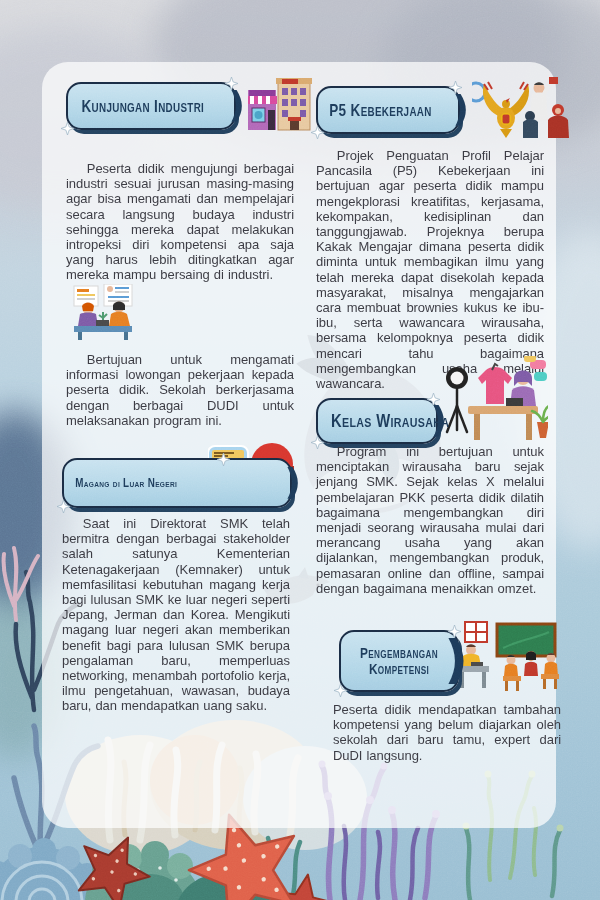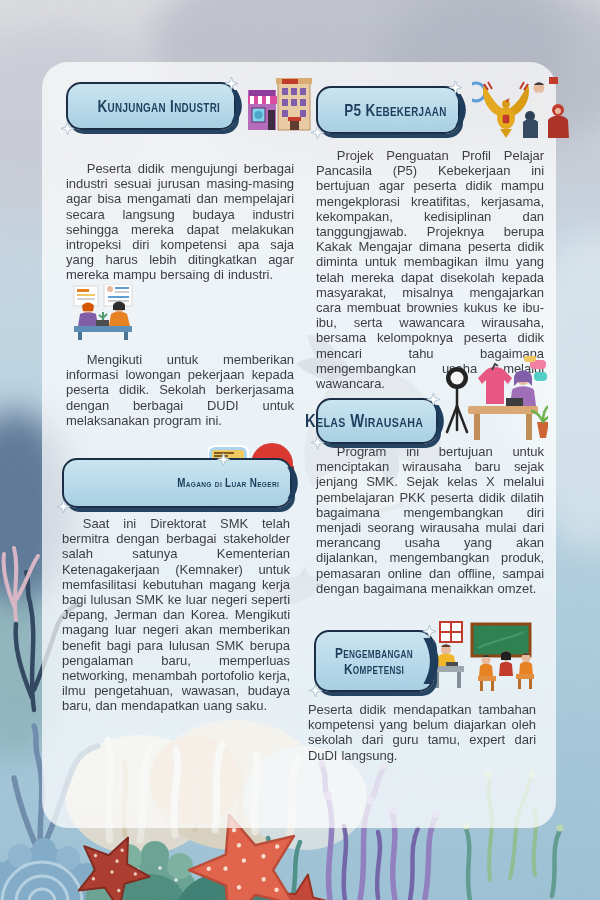--- a/index.html
+++ b/index.html
@@ -17,21 +17,21 @@
   .whale{left:276px;top:346px;width:190px;height:190px;transform:rotate(14deg);}
   .dolphin{left:260px;top:566px;width:76px;height:50px;}
   .reef{left:0;top:540px;width:600px;height:360px;}
   .grain{position:absolute;inset:0;mix-blend-mode:overlay;opacity:.14;pointer-events:none;}
 
   .panel{position:absolute;left:42px;top:62px;width:514px;height:766px;
     background:rgba(255,255,255,.72);border-radius:26px;}
 
   .sec{position:absolute;}
   .hd{display:flex;align-items:flex-start;gap:4px;}
-  .badge{position:relative;display:flex;align-items:center;justify-content:flex-end;
+  .badge{position:relative;display:flex;align-items:center;justify-content:flex-start;
     background:linear-gradient(180deg,#c9e3f0 0%,#b0d5e7 70%,#a5cde2 100%);
     border:2.5px solid #1a2c44;border-radius:15px;
     box-shadow:3px 4px 0 #24425f;color:#1d3b5a;flex:none;}
   .badge::after{content:")";position:absolute;right:-11px;top:50%;transform:translateY(-54%);
     font-family:"DejaVu Sans",sans-serif;font-weight:600;color:#1d3b5a;font-size:36px;line-height:1;}
   .badge.tall::after{font-size:52px;}
   .t{font-variant:small-caps;font-weight:700;letter-spacing:.4px;white-space:nowrap;
     transform:scaleX(.82);transform-origin:center;}
   .t.wrap{white-space:normal;text-align:center;line-height:1.12;}
   .sparkle{position:absolute;width:13px;height:13px;}
@@ -285,21 +285,21 @@
           <path d="M41 21 A7 7 0 0 1 53 21 L53 26 L41 26 Z" fill="#2c2c2c"></path>
           <path d="M39 30 C43 27 51 27 55 30 L58 42 L37 42 Z" fill="#e67e22"></path>
           <rect x="24" y="36" width="13" height="6" fill="#4a4a4a"></rect>
           <path d="M31 28 L31 36 M27 31 L31 34 L35 30" stroke="#4e9a6f" stroke-width="2" fill="none"></path>
           <rect x="2" y="42" width="58" height="6" fill="#5b8bb5"></rect>
           <rect x="6" y="48" width="4" height="8" fill="#46708f"></rect>
             <rect x="52" y="48" width="4" height="8" fill="#46708f"></rect>
         </svg>
       </span>
     </div>
-    <p class="body" style="margin-top:8px;">Mengikuti untuk memberikan informasi lowongan pekerjaan kepada peserta didik. Sekolah berkerjasama dengan berbagai DUDI untuk melaksanakan program ini.</p>
+    <p class="body" style="margin-top:8px;">Bertujuan untuk mengamati informasi lowongan pekerjaan kepada peserta didik. Sekolah berkerjasama dengan berbagai DUDI untuk melaksanakan program ini.</p>
   </section>
 
   <section class="sec" style="left:62px;top:442px;width:232px;height:296px;">
     <span class="icon" style="position:absolute;right:-2px;top:0;">
       <svg width="88" height="58" viewBox="0 0 88 58">
         <rect x="0" y="4" width="40" height="46" rx="7" fill="#a8d4ee" stroke="#fff" stroke-width="2"></rect>
         <rect x="4" y="8" width="32" height="9" rx="2" fill="#f0c75e"></rect>
         <rect x="6" y="10" width="20" height="2" fill="#7a5a20"></rect>
           <rect x="6" y="13" width="14" height="2" fill="#7a5a20"></rect>
         <rect x="7" y="22" width="26" height="4" fill="#d98e4a"></rect>
@@ -368,21 +368,21 @@
       <svg class="sparkle sp-tr" viewBox="0 0 16 16">
           <path d="M8 0 L10 6 L16 8 L10 10 L8 16 L6 10 L0 8 L6 6 Z" fill="#fff" stroke="#9fb6c6" stroke-width="1"></path>
         </svg>
       <svg class="sparkle sp-bl" viewBox="0 0 16 16">
           <path d="M8 0 L10 6 L16 8 L10 10 L8 16 L6 10 L0 8 L6 6 Z" fill="#fff" stroke="#9fb6c6" stroke-width="1"></path>
         </svg>
     </div>
     <p class="body" style="position:absolute;left:0;top:88px;width:228px;margin:0;">Program ini bertujuan untuk menciptakan wirausaha baru sejak jenjang SMK. Sejak kelas X melalui pembelajaran PKK peserta didik dilatih bagaimana mengembangkan diri menjadi seorang wirausaha mulai dari merancang usaha yang akan dijalankan, mengembangkan produk, pemasaran online dan offline, sampai dengan bagaimana menaikkan omzet.</p>
   </section>
 
-  <section class="sec" style="left:308px;top:616px;width:228px;height:170px;">
+  <section class="sec" style="left:333px;top:616px;width:228px;height:170px;">
     <span class="icon" style="position:absolute;right:-6px;top:2px;">
       <svg width="118" height="74" viewBox="0 0 118 74">
         <rect x="16" y="4" width="22" height="20" fill="#fff" stroke="#c0392b" stroke-width="2"></rect>
         <line x1="27" y1="4" x2="27" y2="24" stroke="#c0392b" stroke-width="2"></line>
         <line x1="16" y1="14" x2="38" y2="14" stroke="#c0392b" stroke-width="2"></line>
         <rect x="48" y="6" width="58" height="32" fill="#2e7d4f" stroke="#8b4513" stroke-width="3"></rect>
         <path d="M54 30 C70 22 88 20 100 14" stroke="#3f9763" stroke-width="2" fill="none"></path>
         <circle cx="22" cy="32" r="5" fill="#e8b89a"></circle>
         <path d="M17 29 A6 6 0 0 1 27 29 Z" fill="#5a3b2e"></path>
         <path d="M14 38 C18 35 26 35 30 38 L32 48 L12 48 Z" fill="#f0b429"></path>
@@ -411,21 +411,21 @@
     </span>
     <div class="badge tall" style="position:absolute;left:6px;top:14px;width:116px;height:58px;font-size:14.5px;">
       <span class="t wrap">Pengembangan Kompetensi</span>
       <svg class="sparkle sp-tr" viewBox="0 0 16 16">
           <path d="M8 0 L10 6 L16 8 L10 10 L8 16 L6 10 L0 8 L6 6 Z" fill="#fff" stroke="#9fb6c6" stroke-width="1"></path>
         </svg>
       <svg class="sparkle sp-bl" viewBox="0 0 16 16">
           <path d="M8 0 L10 6 L16 8 L10 10 L8 16 L6 10 L0 8 L6 6 Z" fill="#fff" stroke="#9fb6c6" stroke-width="1"></path>
         </svg>
     </div>
-    <p class="body noindent" style="position:absolute;left:0;top:86px;width:228px;margin:0;">Peserta didik mendapatkan tambahan kompetensi yang belum diajarkan oleh sekolah dari guru tamu, expert dari DuDI langsung.</p>
+    <p class="body noindent" style="position:absolute;left:0;top:86px;width:228px;margin:0;">Peserta didik mendapatkan tambahan kompetensi yang belum diajarkan oleh sekolah dari baru tamu, expert dari DuDI langsung.</p>
   </section>
 
   <svg class="grain" width="600" height="900">
     <filter id="gn">
         <feTurbulence type="fractalNoise" baseFrequency="0.8" numOctaves="3" stitchTiles="stitch"></feTurbulence>
         <feColorMatrix type="saturate" values="0"></feColorMatrix>
       </filter>
     <rect width="600" height="900" filter="url(#gn)"></rect>
   </svg>
 

